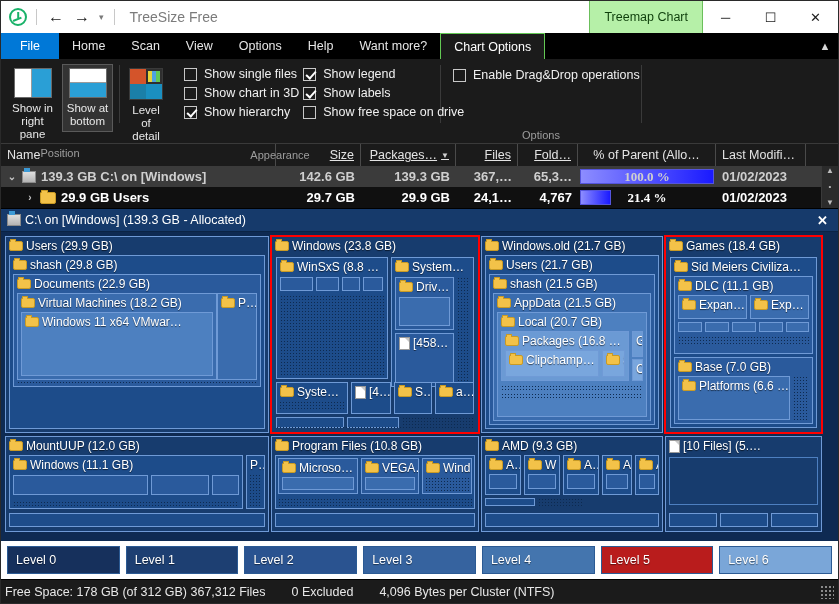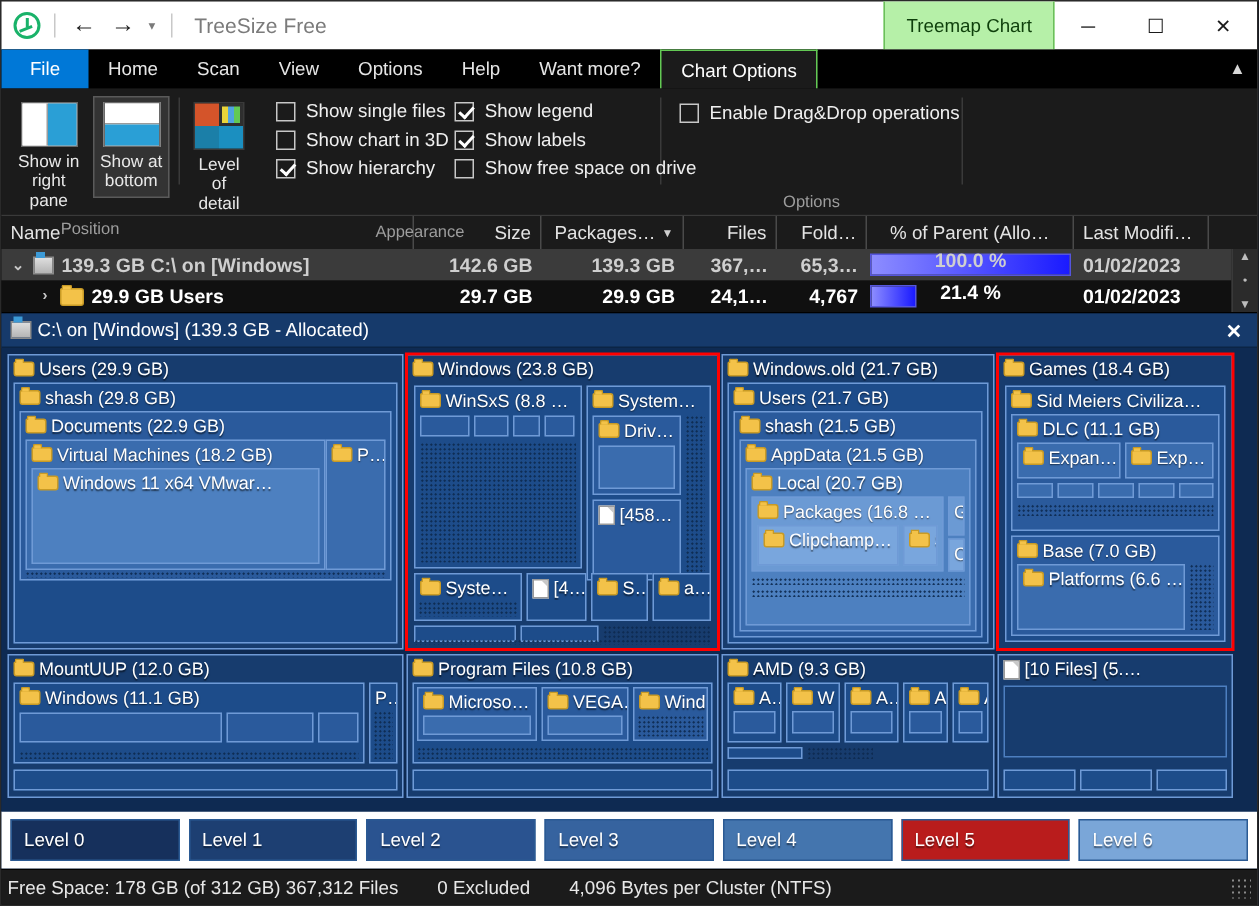--- a/index.html
+++ b/index.html
@@ -291,21 +291,21 @@
     display: flex;
     align-items: center;
     border-right: 1px solid #4a4a4a;
     color: #e4e4e4;
     font-size: 12.5px;
     padding: 0 6px;
     box-sizing: border-box;
     overflow: hidden;
     white-space: nowrap;
   }
-  .th.r { justify-content: flex-end; }
+  .th.r { justify-content: flex-end; text-decoration: underline; }
   .th.c { justify-content: center; }
   .sortarrow { margin-left: 4px; font-size: 8px; color: #cfcfcf; }
   .trow {
     display: flex;
     height: 21px;
     align-items: stretch;
     font-size: 13px;
   }
   .trow.sel { background: #3b3b3b; color:#cfcfcf; }
   .trow.alt { background: #101010; color:#ffffff; }
@@ -347,23 +347,24 @@
     content:"";
     position:absolute; left:0px; top:-3px;
     width:7px; height:3px;
     background:#f3c249;
     border:1px solid #c89a25;
     border-bottom:none;
     border-radius:1px 1px 0 0;
     box-sizing:border-box;
   }
   .pctcell {
-    display:flex; align-items:flex-start;
+    display:flex; align-items:center;
     position: relative;
     padding: 0;
+    font-family: Liberation Serif, serif;
   }
   .pctbar {
     position:absolute; left:2px; top:3px; bottom:3px;
     background: linear-gradient(90deg,#8d8dff,#1a1aff);
     border: 1px solid #5555dd;
     box-sizing: border-box;
   }
   .pcttext {
     position: relative;
     width: 100%;

